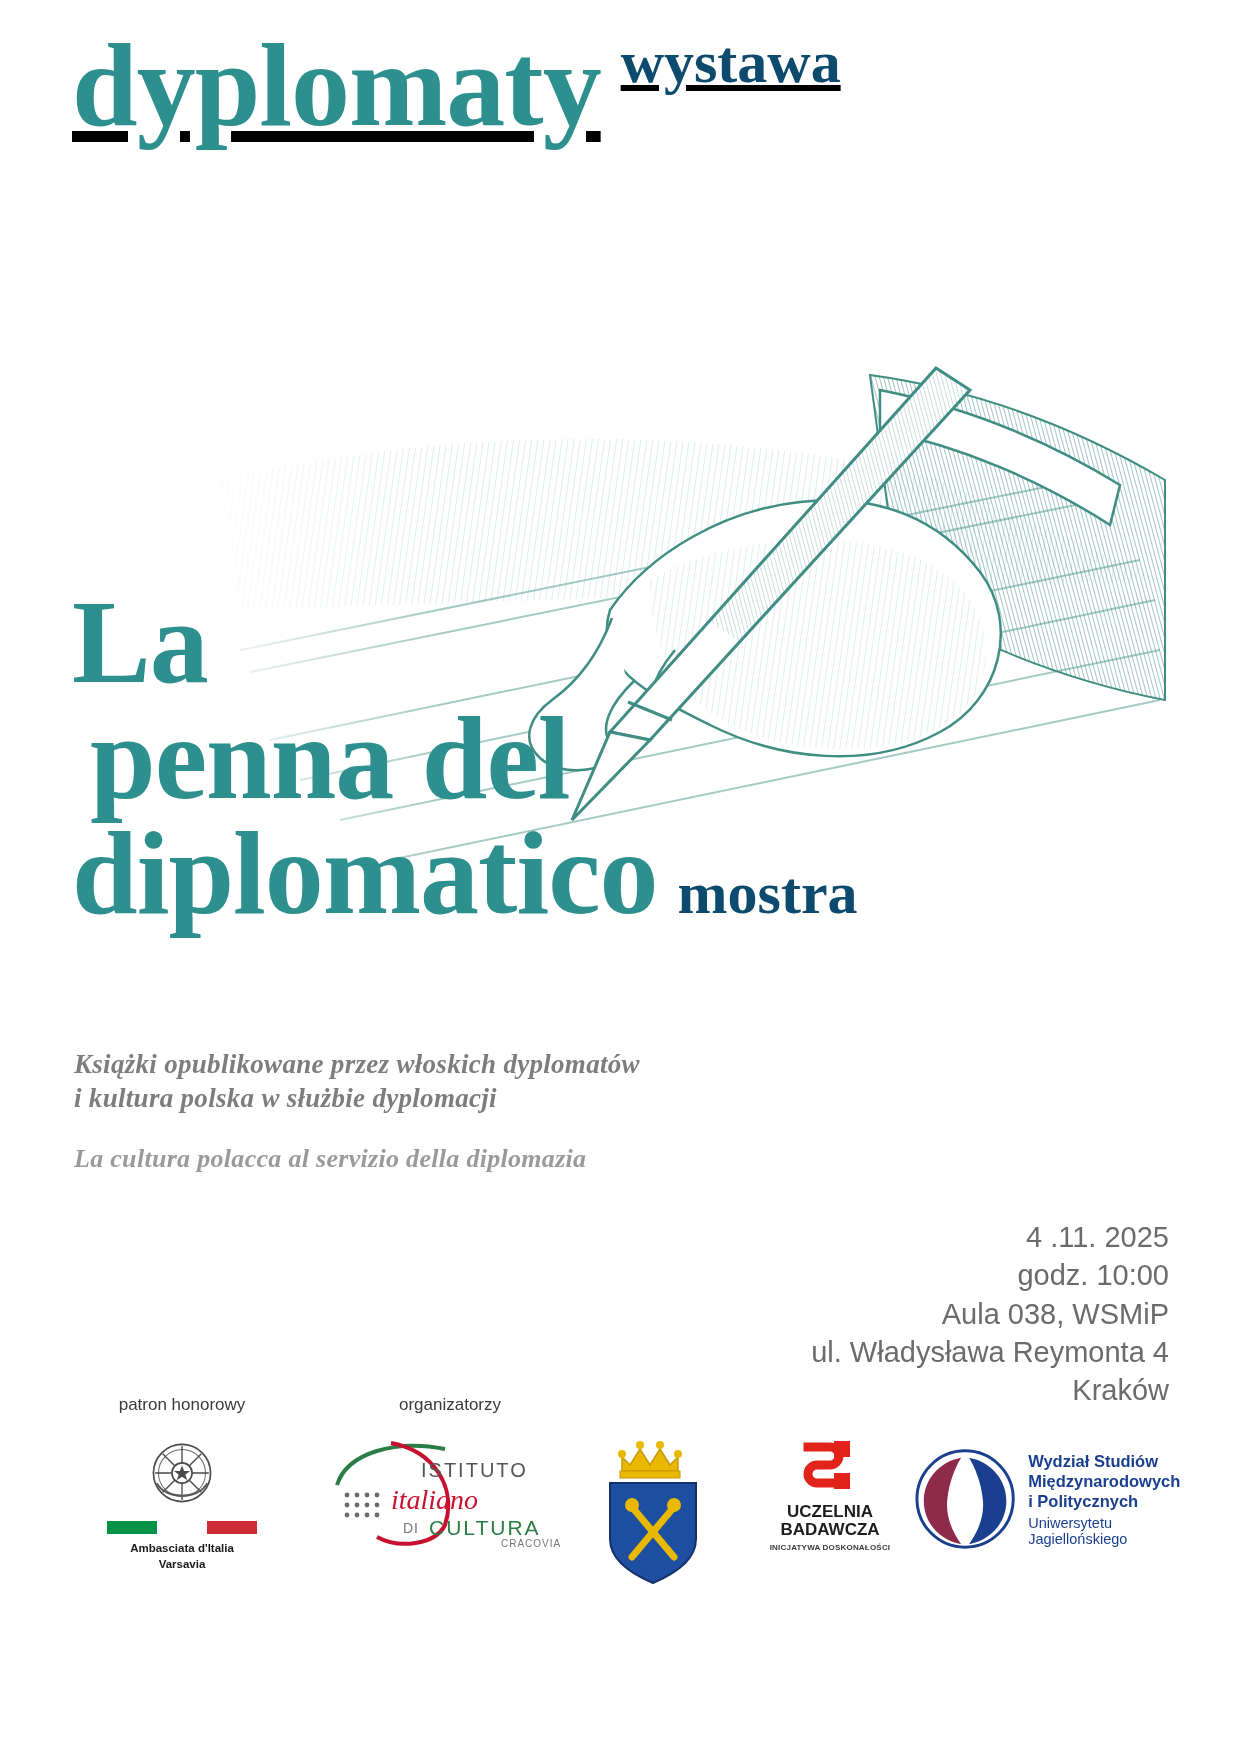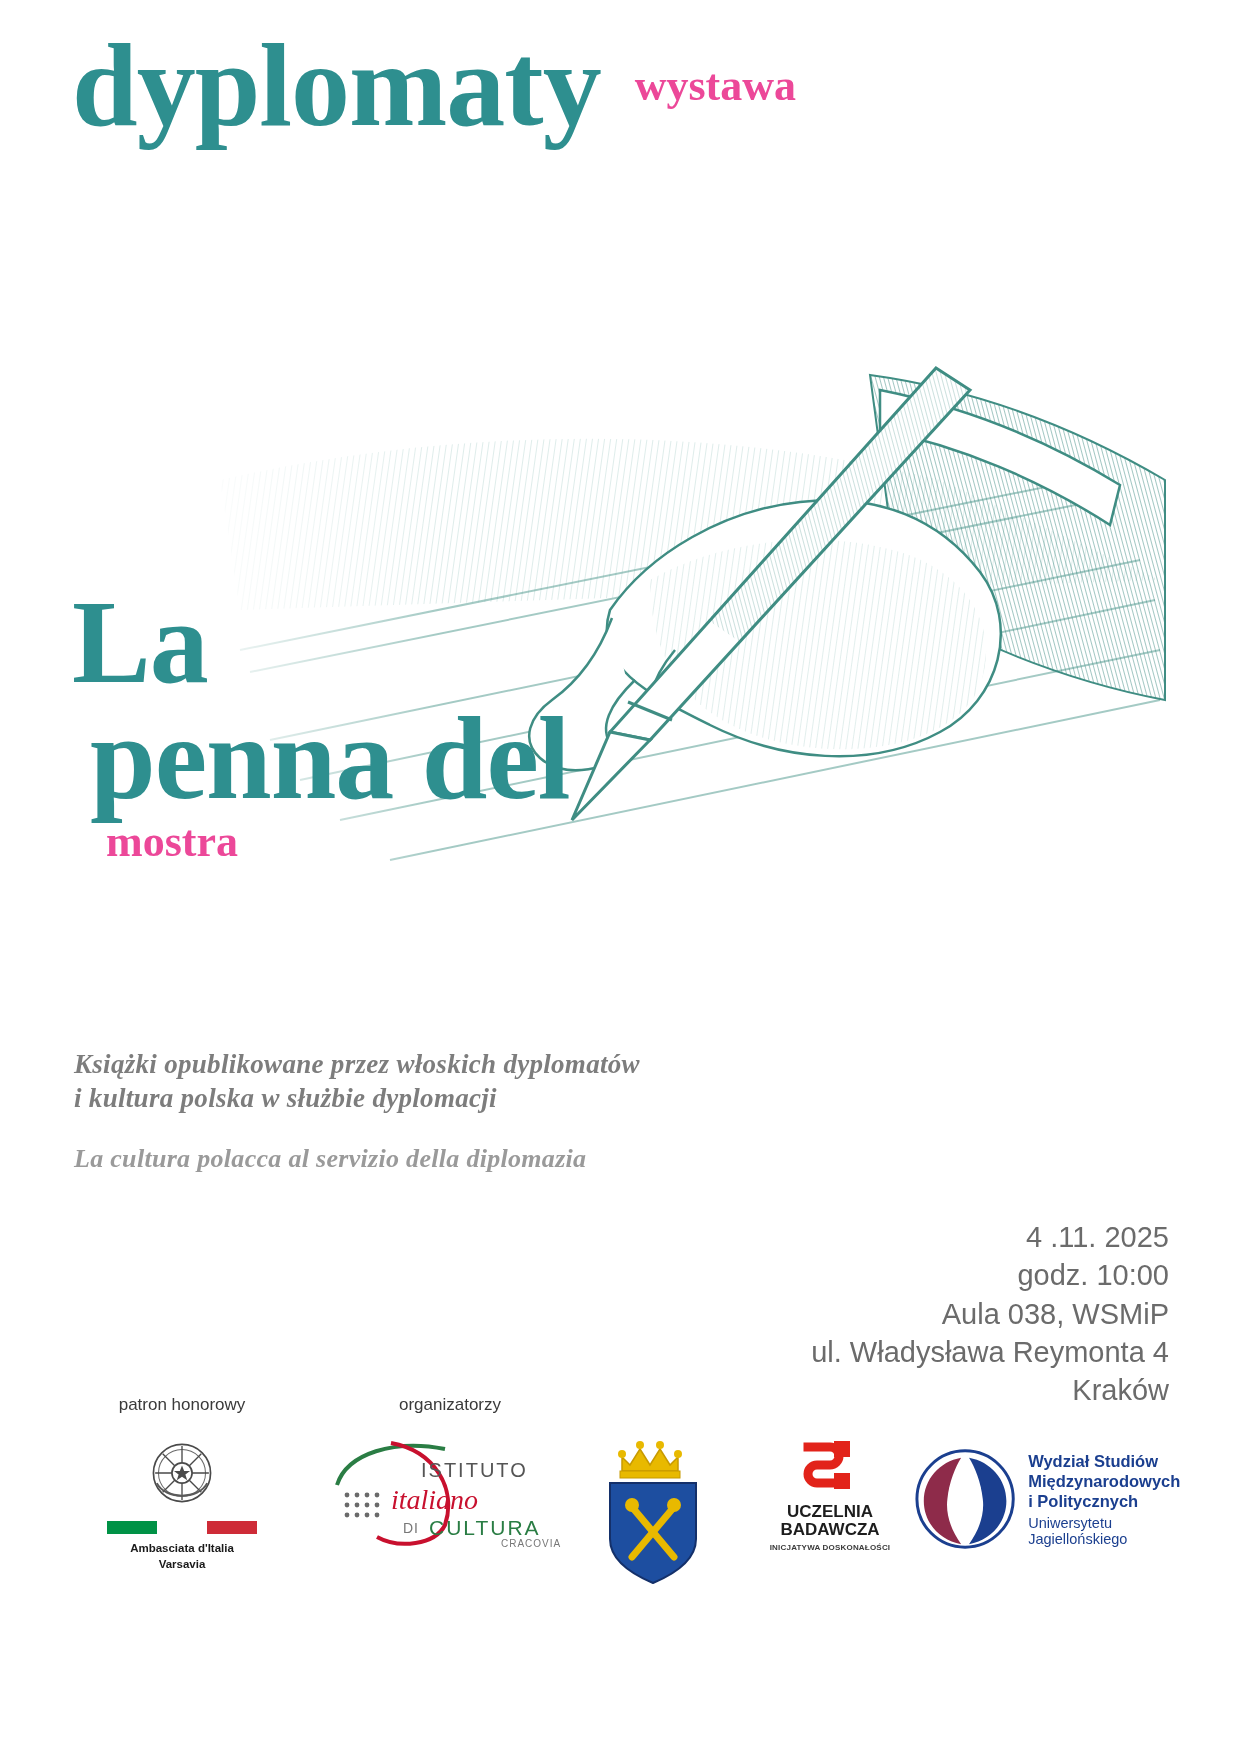--- a/index.html
+++ b/index.html
@@ -37,31 +37,32 @@
     font-weight: bold;
     color: #2e8f8f;
     line-height: 0.98;
     letter-spacing: -1px;
   }
   #title-pl-1 {
     font-size: 118px;
   }
   #title-pl-2-row {
     display: flex;
-    align-items: center;
+    align-items: flex-start;
+    text-decoration: underline;
   }
   #title-pl-2 {
     font-size: 118px;
   }
   .sub-word {
     font-family: "Liberation Serif", serif;
     font-weight: bold;
-    color: #ec4899;
-    font-size: 44px;
-    margin-left: 34px;
+    color: #0c4a6e;
+    font-size: 60px;
+    margin-left: 20px;
     letter-spacing: 0px;
   }
 
   #title-it-block {
     position: absolute;
     left: 72px;
     top: 585px;
     width: 1120px;
   }
   #title-it-1 {
@@ -238,20 +239,21 @@
   <div id="title-pl-2-row">
     <div class="title-line" id="title-pl-2">dyplomaty</div>
     <div class="sub-word">wystawa</div>
   </div>
 </div>
 
 <div id="title-it-block">
   <div class="title-line" id="title-it-1">La</div>
   <div class="title-line" id="title-it-2">penna del</div>
   <div id="title-it-3-row">
+    <div class="title-line" id="title-it-3">diplomatico</div>
     <div class="sub-word">mostra</div>
   </div>
 </div>
 
 <div class="subtitle-block">
   <div class="subtitle-pl">Książki opublikowane przez włoskich dyplomatów</div>
   <div class="subtitle-pl">i kultura polska w służbie dyplomacji</div>
   <div class="subtitle-it">La cultura polacca al servizio della diplomazia</div>
 </div>
 

